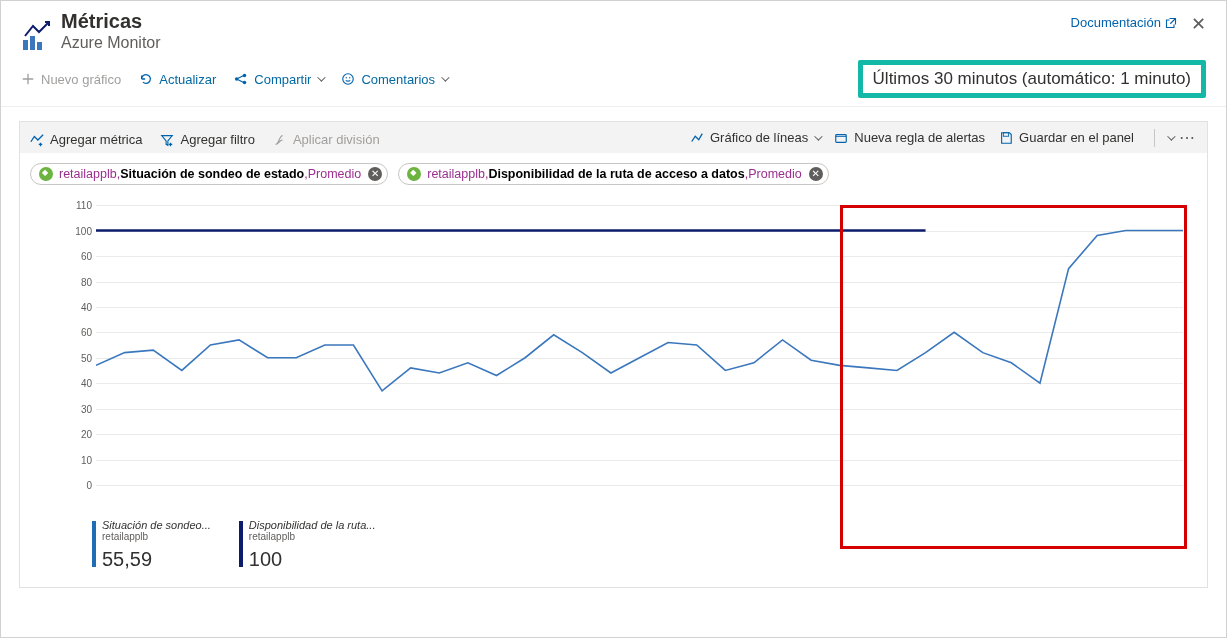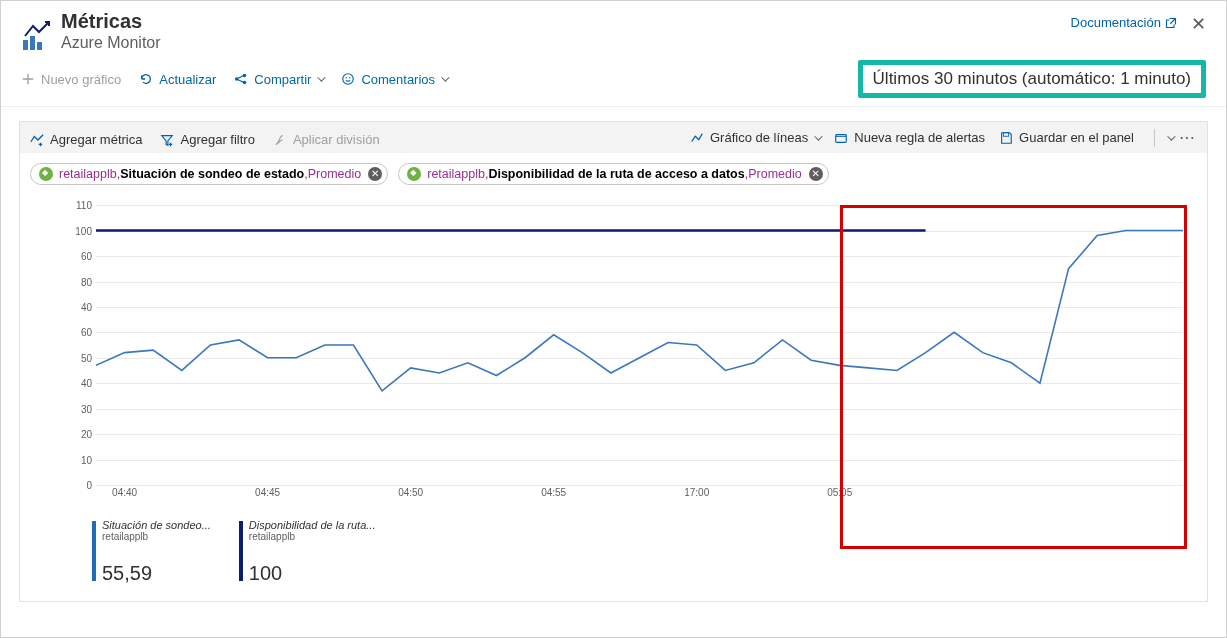--- a/index.html
+++ b/index.html
@@ -141,21 +141,21 @@
     position: absolute; left: 0; top: 2px; bottom: 4px; width: 4px;
   }
   .legend-item .bar.a { background: #1f6db5; }
   .legend-item .bar.b { background: #0b1d6b; }
   .legend-item .t1 {
     font-size: 11px; color: #323130; white-space: nowrap; overflow: hidden;
     text-overflow: ellipsis;
     font-style: italic;
   }
   .legend-item .t2 { font-size: 10px; color: #605e5c; }
-  .legend-item .val { font-size: 20px; font-weight: 400; margin-top: 20px; }
+  .legend-item .val { font-size: 20px; font-weight: 400; margin-top: 6px; }
 </style>
 </head>
 <body>
 
 <div class="header">
   <div class="title-block">
     <svg class="title-icon" viewBox="0 0 32 32">
       <rect x="2" y="20" width="5" height="10" fill="#3a77bd"></rect>
       <rect x="9" y="16" width="5" height="14" fill="#3a77bd"></rect>
       <rect x="16" y="22" width="5" height="8" fill="#3a77bd"></rect>
@@ -311,28 +311,20 @@
         <div class="gridline" style="top: 36.3636%;"></div>
         <div class="gridline" style="top: 27.2727%;"></div>
         <div class="gridline" style="top: 18.1818%;"></div>
         <div class="gridline" style="top: 9.09091%;"></div>
         <div class="gridline" style="top: 0%;"></div>
       </div>
     <svg class="plot" id="plot" preserveAspectRatio="none" viewBox="0 0 1000 280">
         <polyline points="0,25.454545454545464 26.31578947368421,25.454545454545464 52.63157894736842,25.454545454545464 78.94736842105263,25.454545454545464 105.26315789473684,25.454545454545464 131.57894736842104,25.454545454545464 157.89473684210526,25.454545454545464 184.21052631578945,25.454545454545464 210.52631578947367,25.454545454545464 236.8421052631579,25.454545454545464 263.1578947368421,25.454545454545464 289.4736842105263,25.454545454545464 315.7894736842105,25.454545454545464 342.10526315789474,25.454545454545464 368.4210526315789,25.454545454545464 394.7368421052632,25.454545454545464 421.05263157894734,25.454545454545464 447.36842105263156,25.454545454545464 473.6842105263158,25.454545454545464 500,25.454545454545464 526.3157894736842,25.454545454545464 552.6315789473684,25.454545454545464 578.9473684210526,25.454545454545464 605.2631578947369,25.454545454545464 631.578947368421,25.454545454545464 657.8947368421053,25.454545454545464 684.2105263157895,25.454545454545464 710.5263157894736,25.454545454545464 736.8421052631578,25.454545454545464 763.1578947368422,25.454545454545464" fill="none" stroke="#0b1d6b" stroke-width="2.4" vector-effect="non-scaling-stroke"></polyline>
         <polyline points="0,160.36363636363637 26.31578947368421,147.63636363636365 52.63157894736842,145.0909090909091 78.94736842105263,165.45454545454544 105.26315789473684,140 131.57894736842104,134.9090909090909 157.89473684210526,152.72727272727272 184.21052631578945,152.72727272727272 210.52631578947367,140 236.8421052631579,140 263.1578947368421,185.8181818181818 289.4736842105263,162.9090909090909 315.7894736842105,168 342.10526315789474,157.81818181818184 368.4210526315789,170.54545454545456 394.7368421052632,152.72727272727272 421.05263157894734,129.8181818181818 447.36842105263156,147.63636363636365 473.6842105263158,168 500,152.72727272727272 526.3157894736842,137.45454545454547 552.6315789473684,140 578.9473684210526,165.45454545454544 605.2631578947369,157.81818181818184 631.578947368421,134.9090909090909 657.8947368421053,155.27272727272728 684.2105263157895,160.36363636363637 710.5263157894736,162.9090909090909 736.8421052631578,165.45454545454544 763.1578947368422,147.63636363636365 789.4736842105264,127.27272727272728 815.7894736842105,147.63636363636365 842.1052631578947,157.81818181818184 868.421052631579,178.1818181818182 894.7368421052631,63.63636363636364 921.0526315789474,30.545454545454554 947.3684210526316,25.454545454545464 973.6842105263158,25.454545454545464 1000,25.454545454545464" fill="none" stroke="#3a77bd" stroke-width="1.6" vector-effect="non-scaling-stroke"></polyline>
       </svg>
-    <div class="x-labels" id="x-labels">
-        <div style="left: 2.63158%;">04:40</div>
-        <div style="left: 15.7895%;">04:45</div>
-        <div style="left: 28.9474%;">04:50</div>
-        <div style="left: 42.1053%;">04:55</div>
-        <div style="left: 55.2632%;">17:00</div>
-        <div style="left: 68.4211%;">05:05</div>
-      </div>
     <div class="highlight-box" id="hlbox" style="left: 795.737px; width: 347.263px; top: 0px; height: 344px;"></div>
   </div>
 
   <div class="legend" id="legend">
       <div class="legend-item">
         <div class="bar a"></div>
         <div class="t1">Situación de sondeo...</div>
         <div class="t2">retailapplb</div>
         <div class="val">55,59</div>
       </div>

